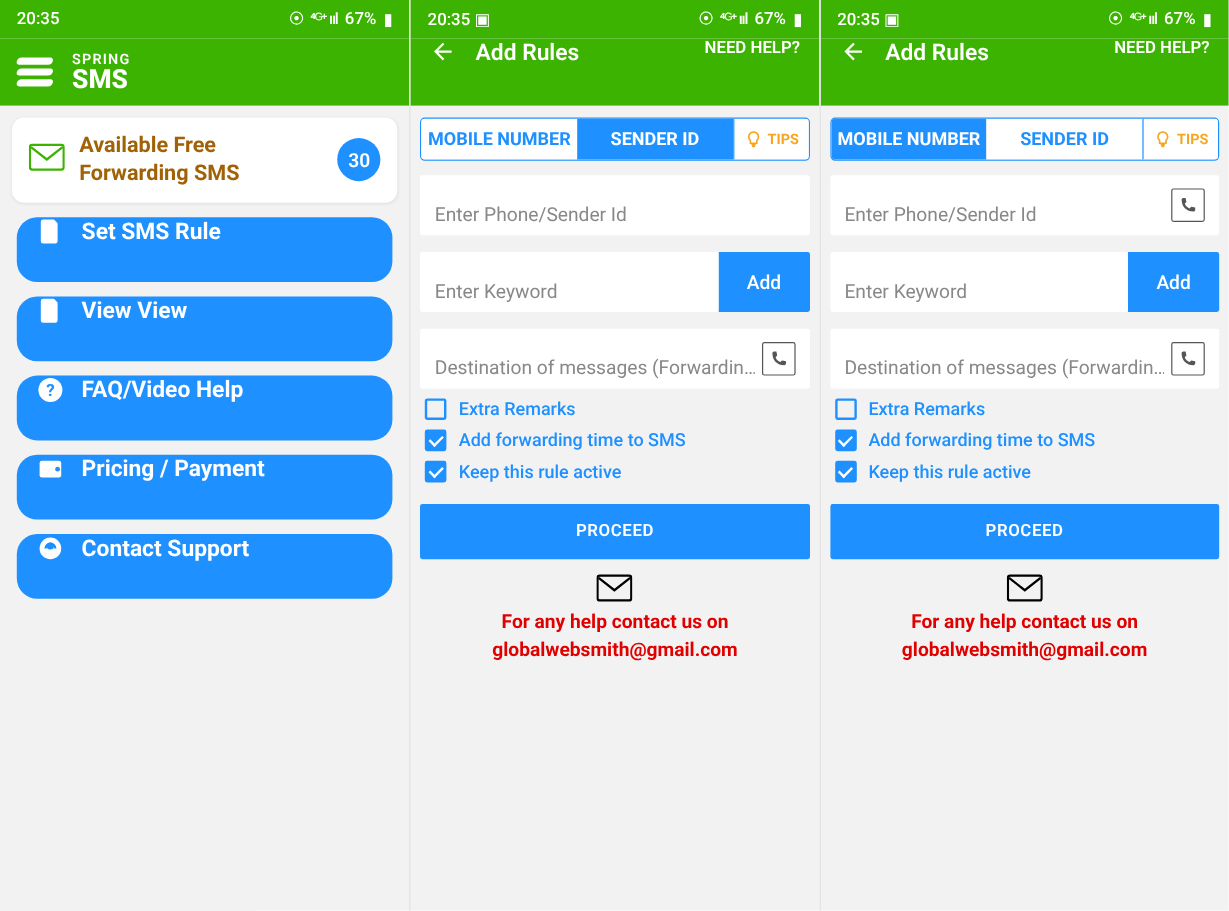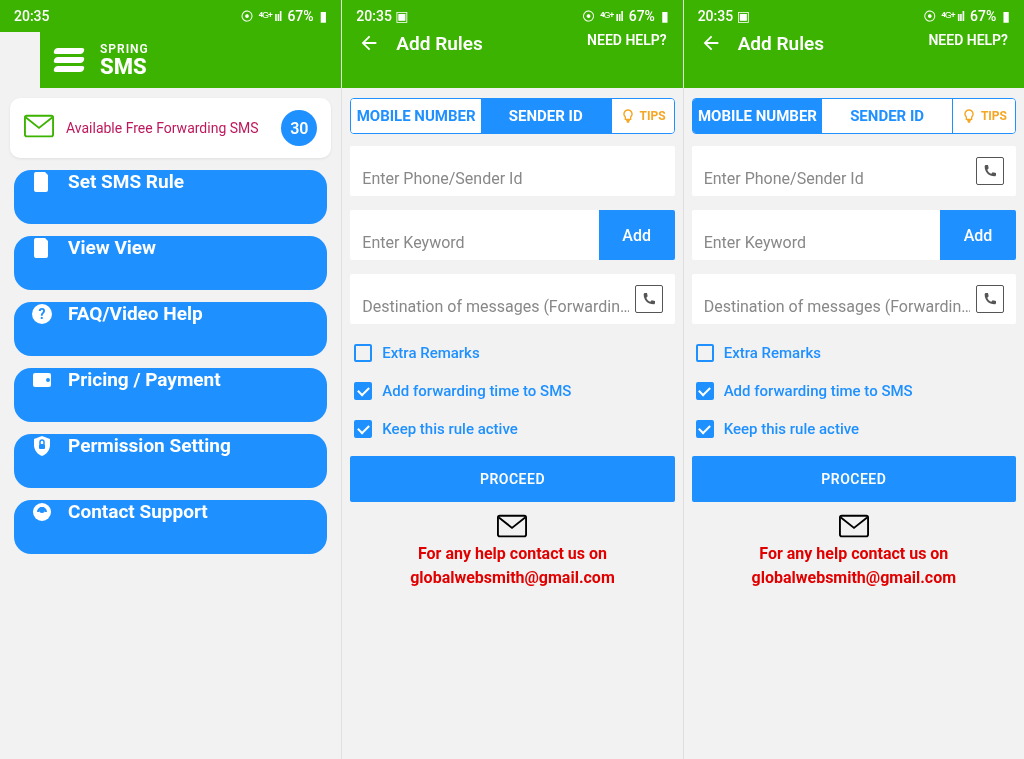--- a/index.html
+++ b/index.html
@@ -12,33 +12,33 @@
   .status-right { display: flex; align-items: center; gap: 6px; }
   .status-icons { font-size: 13px; letter-spacing: -1px; }
 
   
   .app-bar { background: #3bb300; color: #fff; height: 56px; display: flex; align-items: flex-start; padding: 0 16px; gap: 16px; }
   .app-bar .title { font-size: 19px; font-weight: 600; flex: 1; }
   .app-bar .help { font-size: 14px; font-weight: 600; }
   .back-arrow svg { width: 22px; height: 22px; fill: #fff; }
 
   
-  .brand-header { background: #3bb300; height: 56px; display: flex; align-items: center; padding: 0 14px; color: #fff; margin-left: 40px; }
+  .brand-header { background: #3bb300; height: 56px; display: flex; align-items: center; padding: 0 14px; color: #fff; }
   .brand-logo { width: 36px; height: 36px; display: flex; flex-direction: column; justify-content: center; gap: 3px; margin-right: 10px; }
   .brand-logo .bar { height: 6px; background: #fff; border-radius: 3px; }
   .brand-logo .bar.b1 { width: 30px; transform: skewX(-18deg); }
   .brand-logo .bar.b2 { width: 30px; transform: skewX(-18deg); }
   .brand-logo .bar.b3 { width: 30px; transform: skewX(-18deg); }
   .brand-text .line1 { font-size: 12px; font-weight: 600; letter-spacing: 1px; }
   .brand-text .line2 { font-size: 22px; font-weight: 800; line-height: 1; }
 
   
   .free-card { margin: 10px 10px 12px 10px; background: #fff; border-radius: 10px; padding: 12px 14px; display: flex; align-items: center; gap: 12px; box-shadow: 0 1px 3px rgba(0,0,0,.08); }
   .free-card .mail-ic svg { width: 30px; height: 26px; stroke: #3bb300; fill: none; stroke-width: 2; }
-  .free-card .txt { flex: 1; font-size: 14px; font-weight: 400; color: #be185d; line-height: 1.3; }
+  .free-card .txt { flex: 1; font-size: 18px; font-weight: 700; color: #a16207; line-height: 1.3; }
   .free-card .badge { width: 36px; height: 36px; border-radius: 50%; background: #1e90ff; color: #fff; display: flex; align-items: center; justify-content: center; font-size: 16px; font-weight: 600; }
 
   
   .menu-list { padding: 0 14px; }
   .menu-btn { background: #1e90ff; color: #fff; border-radius: 17px; height: 54px; margin-bottom: 12px; display: flex; align-items: flex-start; padding: 0 16px; gap: 14px; font-size: 19px; font-weight: 700; }
   .menu-btn svg { width: 24px; height: 24px; fill: #fff; flex-shrink: 0; }
 
   
   .tab-row { display: flex; align-items: stretch; margin: 10px 8px 0 8px; border: 1.5px solid #1e90ff; border-radius: 4px; overflow: hidden; height: 36px; }
   .tab { flex: 1; display: flex; align-items: center; justify-content: center; font-size: 15px; font-weight: 700; color: #1e90ff; background: #fff; }
@@ -50,21 +50,21 @@
   .inp-wrap { background: #fff; margin-top: 12px; border-radius: 2px; display: flex; align-items: center; height: 50px; padding: 0 12px; }
   .inp-wrap input { border: none; outline: none; width: 100%; font-size: 16px; color: #555; background: transparent; margin-top: 15px; }
   .inp-wrap input::placeholder { color: #888; }
   .contact-ic { width: 28px; height: 28px; border: 1.5px solid #555; border-radius: 2px; display: flex; align-items: center; justify-content: center; flex-shrink: 0; margin-left: 6px; }
   .contact-ic svg { width: 16px; height: 16px; fill: #555; }
 
   .kw-row { display: flex; margin-top: 14px; gap: 0; }
   .kw-row .inp-wrap { flex: 1; margin-top: 0; }
   .add-btn { width: 76px; background: #1e90ff; color: #fff; display: flex; align-items: center; justify-content: center; font-size: 16px; font-weight: 500; border-radius: 0 2px 2px 0; }
 
-  .chk-row { display: flex; align-items: center; gap: 10px; margin-top: 20px; padding: 0 4px; }
+  .chk-row { display: flex; align-items: center; gap: 10px; margin-top: 8px; padding: 0 4px; }
   .chk { width: 18px; height: 18px; border: 2px solid #1e90ff; border-radius: 2px; display: flex; align-items: center; justify-content: center; flex-shrink: 0; }
   .chk.checked { background: #1e90ff; }
   .chk.checked::after { content: ""; width: 9px; height: 5px; border-left: 2.5px solid #fff; border-bottom: 2.5px solid #fff; transform: rotate(-45deg) translate(1px,-1px); }
   .chk-label { color: #1e90ff; font-size: 15px; font-weight: 500; }
 
   .proceed-btn { margin-top: 18px; background: #1e90ff; color: #fff; height: 46px; display: flex; align-items: center; justify-content: center; font-size: 14px; font-weight: 600; letter-spacing: 0.5px; border-radius: 2px; }
 
   .help-block { text-align: center; margin-top: 12px; }
   .help-block svg { width: 30px; height: 24px; stroke: #000; fill: none; stroke-width: 2; }
   .help-block .line { color: #e10000; font-size: 16px; font-weight: 700; line-height: 1.5; }
@@ -128,28 +128,20 @@
     </div>
     <div class="menu-btn">
       <svg viewBox="0 0 24 24">
           <rect x="3" y="5" width="18" height="14" rx="2"></rect>
           <circle cx="18" cy="12" r="2" fill="#1e90ff"></circle>
         </svg>
       <span>Pricing / Payment</span>
     </div>
     <div class="menu-btn">
       <svg viewBox="0 0 24 24">
-          <path d="M12 2l8 3v6c0 5-3.4 9.5-8 11-4.6-1.5-8-6-8-11V5l8-3z"></path>
-          <rect x="9" y="10" width="6" height="5" rx="1" fill="#1e90ff"></rect>
-          <path d="M10 10V8a2 2 0 0 1 4 0v2" fill="none" stroke="#1e90ff" stroke-width="1.5"></path>
-        </svg>
-      <span>Permission Setting</span>
-    </div>
-    <div class="menu-btn">
-      <svg viewBox="0 0 24 24">
           <circle cx="12" cy="12" r="9"></circle>
           <path d="M8 12a4 4 0 0 1 8 0" fill="none" stroke="#1e90ff" stroke-width="2"></path>
           <circle cx="12" cy="10" r="3" fill="#1e90ff"></circle>
         </svg>
       <span>Contact Support</span>
     </div>
   </div>
 </div>
 
 <div class="screen">

